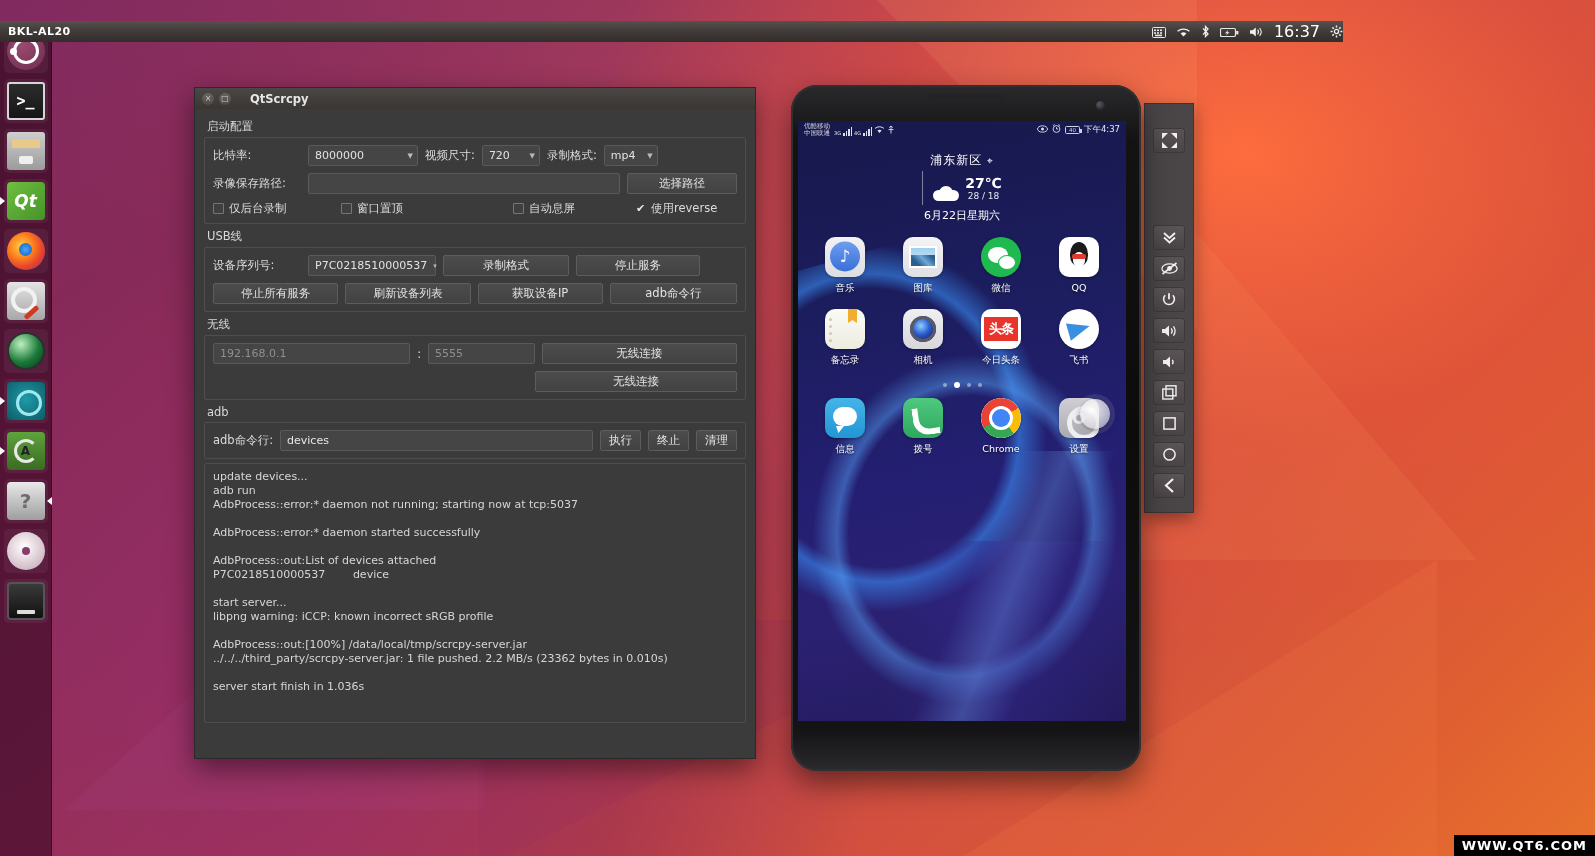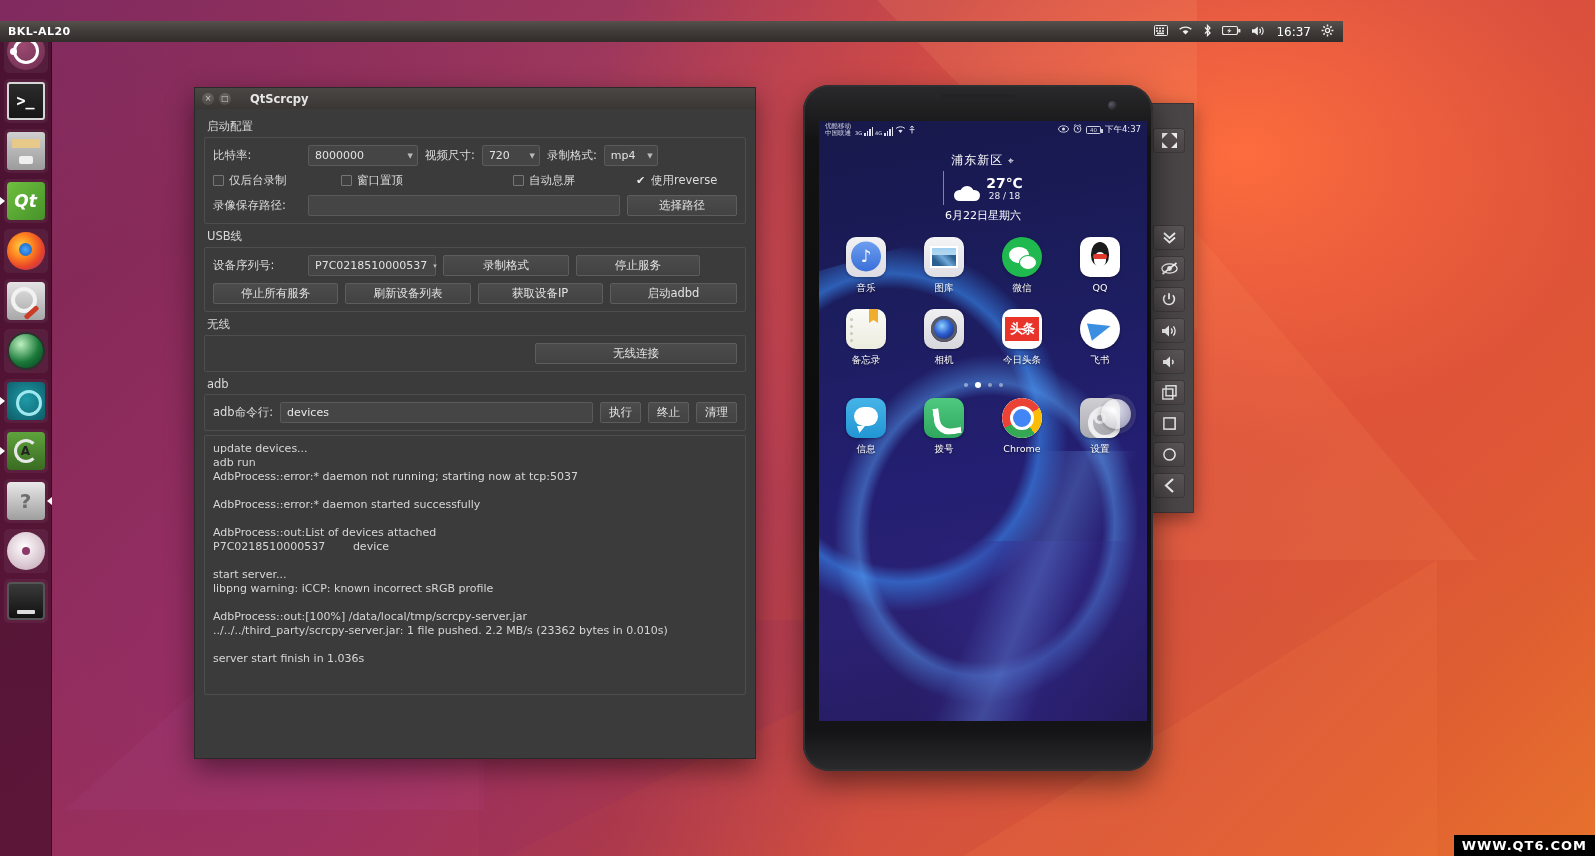--- a/index.html
+++ b/index.html
@@ -26,21 +26,21 @@
   .f5 { left:60%; top:560px; width:0;height:0; border-left:480px solid transparent; border-bottom:300px solid #ff8a4a; }
 
   
   #toppanel {
     position:absolute; left:0; top:0; width:1343px; height:21px;
     background:linear-gradient(180deg,#57514e 0%, #423c3a 45%, #322c2b 100%);
     color:#fff; font-size:11px; font-weight:bold;
     display:flex; align-items:center; z-index:60;margin-top:21px;
   }
   #toppanel .win-title { margin-left:8px; letter-spacing:.4px; }
-  #toppanel .tray { margin-left:auto; display:flex; align-items:center; gap:10px; padding-right:9px; font-weight:normal; font-size:12px; }
+  #toppanel .tray { margin-left:auto; display:flex; align-items:flex-end; gap:10px; font-weight:normal; font-size:16px; }
   #toppanel .tray .ico { display:inline-block; line-height:1; }
 
   
   #launcher {
     position:absolute; left:0; top:21px; width:52px; height:835px;
     background:linear-gradient(180deg, rgba(60,12,38,.80), rgba(78,16,48,.80));
     border-right:1px solid rgba(0,0,0,.35);
     z-index:55; padding-top:4px;
   }
   .lnch-item {
@@ -130,22 +130,21 @@
     border:1px solid #4e4e4e; border-radius:2px; margin-top:4px;
     height:260px; padding:6px 8px; color:#d6d6d6; font-size:11px; line-height:14px;
     white-space:pre-wrap; overflow:hidden;
   }
 
   
   #phone {
     position:absolute; left:791px; top:85px; width:350px; height:686px; z-index:35;
     border-radius:26px; background:linear-gradient(180deg,#2a2a2c 0%, #131314 8%, #0c0c0d 50%, #141416 94%, #2b2b2d 100%);
     box-shadow:0 12px 30px rgba(0,0,0,.5), inset 0 0 0 2px #303032;
-    padding:36px 11px 50px 16px;
-    margin-left:12px;
+    padding:36px 11px 50px 7px;
   }
   #phone .earpiece { position:absolute; left:50%; transform:translateX(-50%); top:9px; width:74px; height:5px; border-radius:3px; background:#232325; }
   #phone .cam { position:absolute; right:36px; top:16px; width:9px; height:9px; border-radius:50%; background:radial-gradient(circle at 35% 35%,#5a5a66,#111); }
   #screen {
     position:relative; width:328px; height:600px; overflow:hidden;
     background:linear-gradient(170deg,#17184a 0%, #1c1d5e 30%, #241f72 58%, #2b2173 78%, #241b5e 100%);
   }
   
   .ribbon { position:absolute; pointer-events:none; }
   .rb1 { left:-40px; top:110px; width:420px; height:430px;
@@ -382,67 +381,73 @@
           <span>720</span>
           <span class="arr">▼</span>
         </div>
         <div class="lbl">录制格式:</div>
         <div class="combo" style="width:54px">
           <span>mp4</span>
           <span class="arr">▼</span>
         </div>
       </div>
 
+      <div class="row">
+        <div class="lbl" style="width:88px">录像保存路径:</div>
+        <div class="inp" style="flex:1"></div>
+        <div class="btn" style="width:110px">选择路径</div>
+      </div>
+
       <div class="row" style="gap:0">
         <div class="chk" style="width:128px">
           <span class="chkbox"></span>
           <span>仅后台录制</span>
         </div>
         <div class="chk" style="width:172px">
           <span class="chkbox"></span>
           <span>窗口置顶</span>
         </div>
         <div class="chk" style="width:122px">
           <span class="chkbox"></span>
           <span>自动息屏</span>
         </div>
         <div class="chk">
           <span class="chkmark">✔</span>
           <span>使用reverse</span>
         </div>
-      </div>
-
-      <div class="row">
-        <div class="lbl" style="width:88px">录像保存路径:</div>
-        <div class="inp" style="flex:1"></div>
-        <div class="btn" style="width:110px">选择路径</div>
       </div>
     </div>
 
     <div class="grp-label">USB线</div>
     <div class="grp">
       <div class="row">
         <div class="lbl" style="width:88px">设备序列号:</div>
         <div class="combo" style="width:128px">
           <span>P7C0218510000537</span>
           <span class="arr">▾</span>
         </div>
         <div class="btn" style="width:126px">录制格式</div>
         <div class="btn" style="width:124px">停止服务</div>
       </div>
       <div class="row">
         <div class="btn" style="width:126px">停止所有服务</div>
         <div class="btn" style="width:126px">刷新设备列表</div>
         <div class="btn" style="width:126px">获取设备IP</div>
-        <div class="btn" style="width:128px">启动adbd</div>
+        <div class="btn" style="width:128px">adb命令行</div>
       </div>
     </div>
 
     <div class="grp-label">无线</div>
     <div class="grp">
+      <div class="row">
+        <div class="inp ph" style="width:204px">192.168.0.1</div>
+        <div class="lbl">:</div>
+        <div class="inp ph" style="width:110px">5555</div>
+        <div class="btn" style="width:202px">无线连接</div>
+      </div>
       <div class="row" style="justify-content:flex-end">
         <div class="btn" style="width:202px">无线连接</div>
       </div>
     </div>
 
     <div class="grp-label">adb</div>
     <div class="grp">
       <div class="row">
         <div class="lbl">adb命令行:</div>
         <div class="inp" style="flex:1">devices</div>

